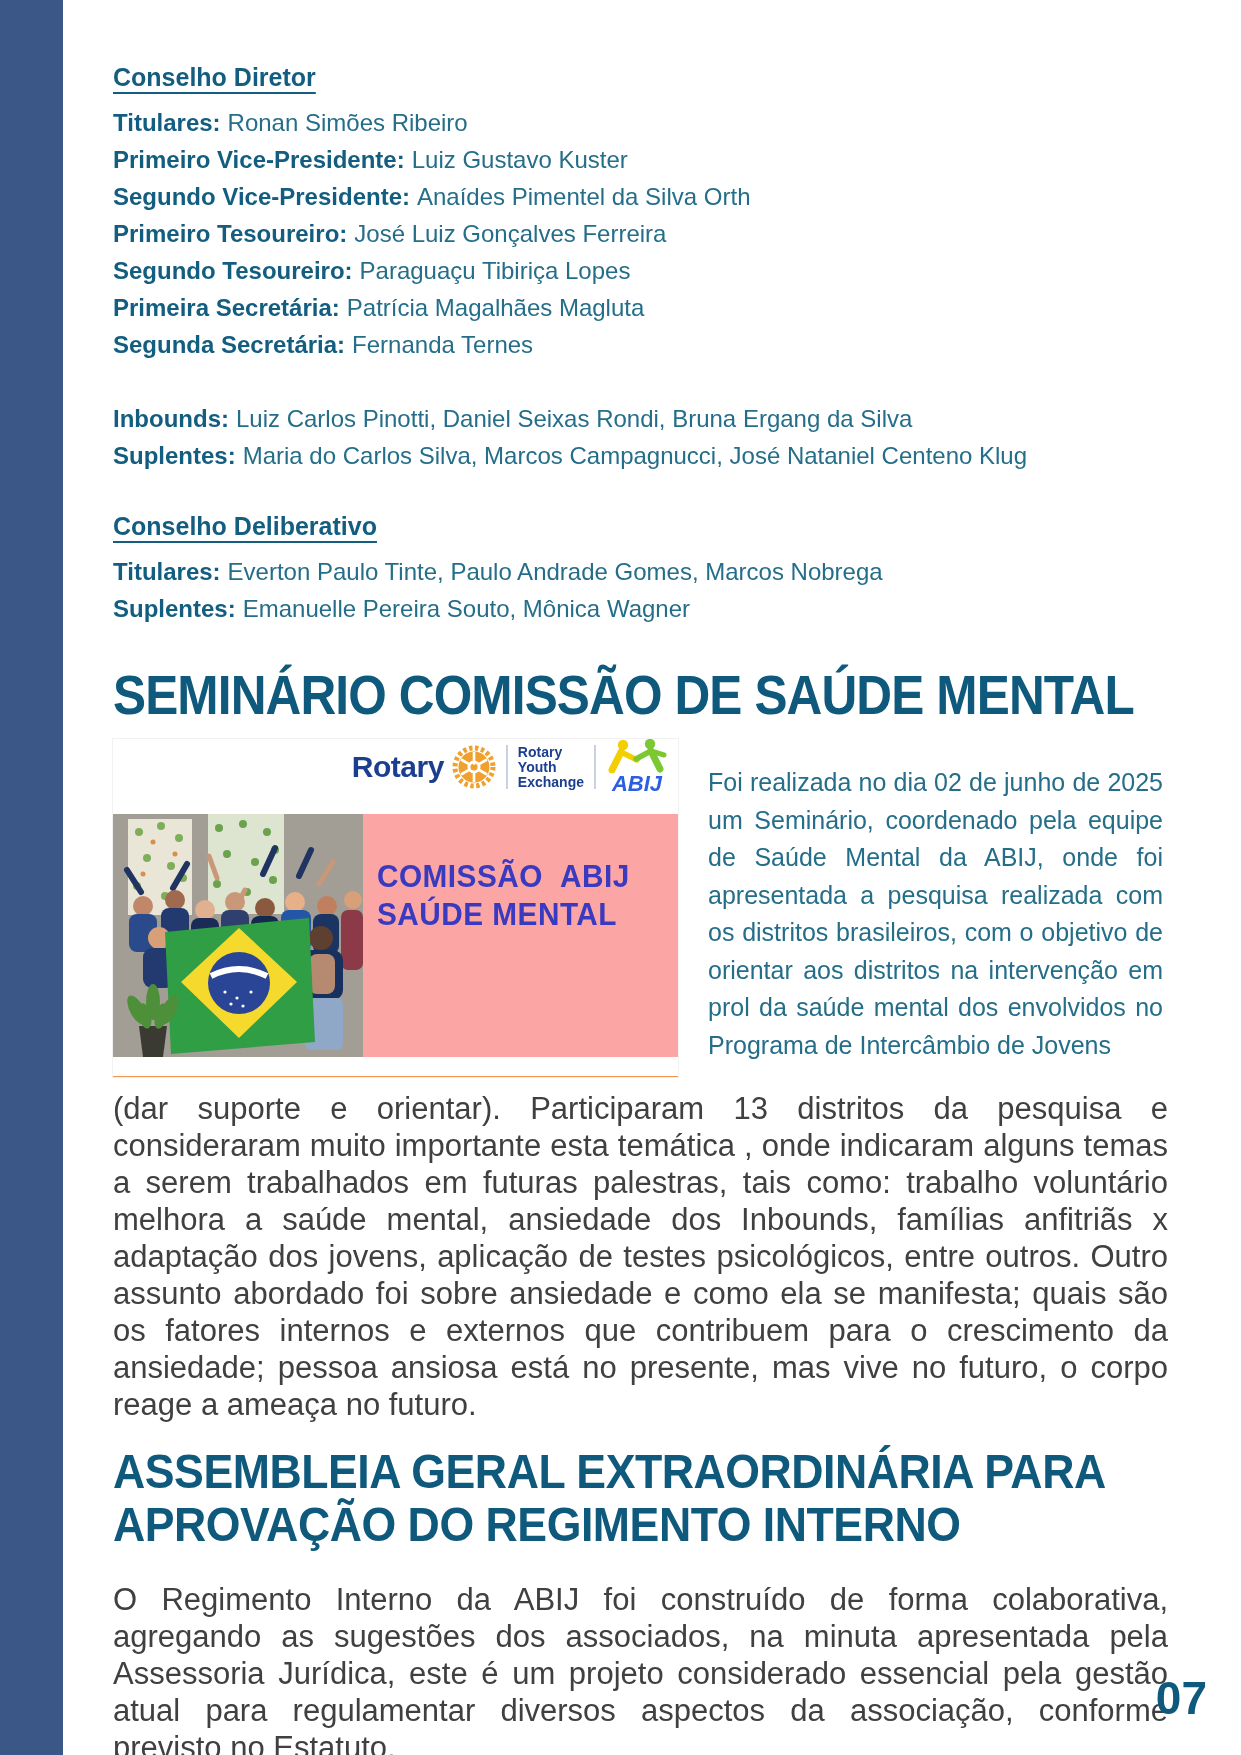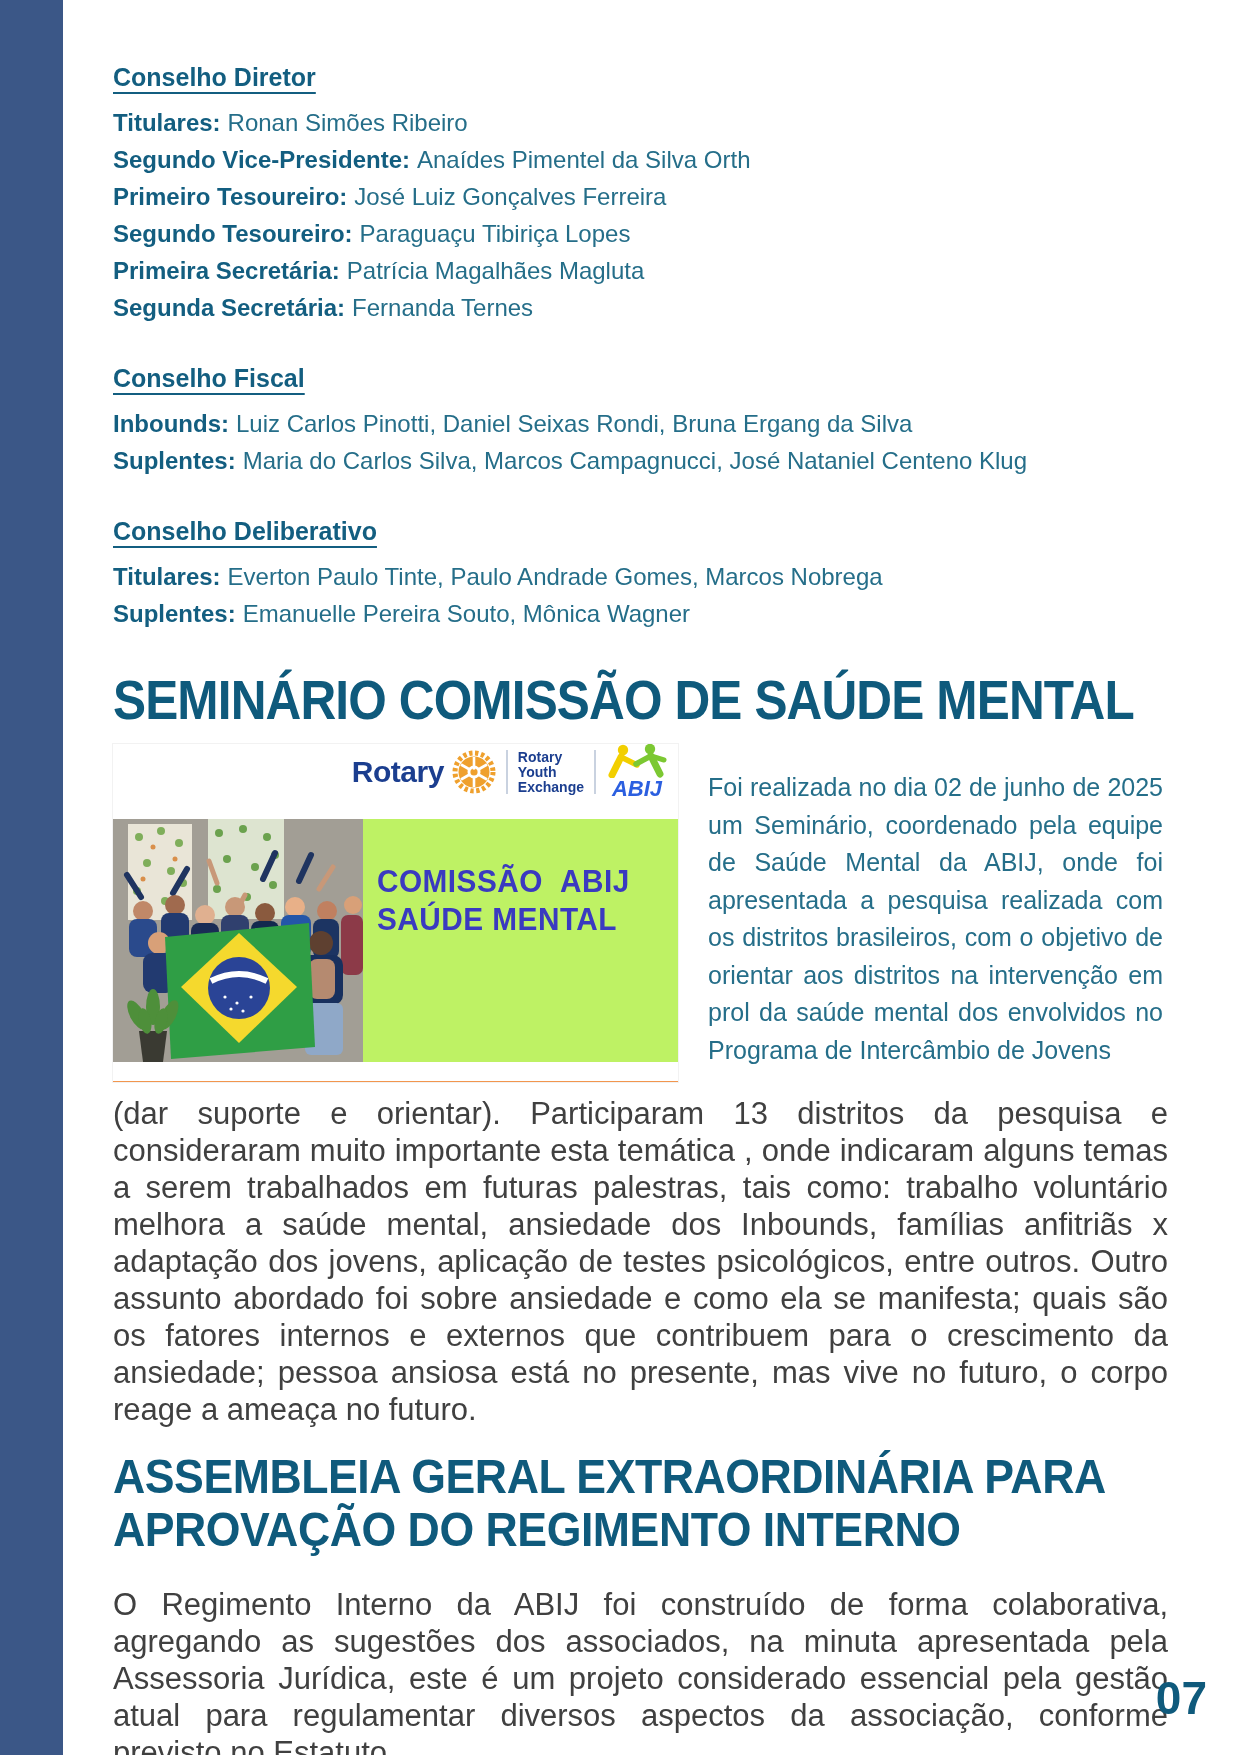--- a/index.html
+++ b/index.html
@@ -62,21 +62,21 @@
   .logo-divider{width:2px;height:44px;background:#c9d2e0;margin:0 10px;}
   .rye-text{
     font-size:14px;line-height:15px;font-weight:bold;color:#1b3e8f;
   }
   .abij-mark{display:flex;flex-direction:column;align-items:center;line-height:0;}
   .abij-label{
     font-size:22px;font-weight:bold;font-style:italic;color:#2b5fe0;line-height:22px;
   }
   .figure-main{display:flex;height:243px;}
   .photo-wrap{width:250px;height:243px;flex-shrink:0;}
-  .caption-area{flex:1;background:#bef264;padding:44px 0 0 14px;}
+  .caption-area{flex:1;background:#fca5a5;padding:44px 0 0 14px;}
   .caption-line{
     font-size:31px;line-height:38px;font-weight:800;color:#3a3ac0;
     letter-spacing:0.5px;white-space:nowrap;
     transform:scaleX(0.96);transform-origin:left top;
   }
   .caption-line.first{word-spacing:10px;}
   .orange-bar{height:35px;background:#f2964e;}
   .seminar-col-text{
     margin-left:30px;width:455px;
     font-size:25px;line-height:37.5px;color:#256e89;
@@ -100,38 +100,40 @@
 <div class="accent-bar"></div>
 
 <div class="page-content">
 
   <section class="council">
     <h3 class="council-title">Conselho Diretor</h3>
     <div class="member-line">
       <span class="lbl">Titulares:</span><span class="val">Ronan Simões Ribeiro</span>
     </div>
     <div class="member-line">
+      <span class="lbl">Primeiro Vice-Presidente:</span><span class="val">Luiz Gustavo Kuster</span>
+    </div>
+    <div class="member-line">
       <span class="lbl">Segundo Vice-Presidente:</span><span class="val">Anaídes Pimentel da Silva Orth</span>
     </div>
     <div class="member-line">
       <span class="lbl">Primeiro Tesoureiro:</span><span class="val">José Luiz Gonçalves Ferreira</span>
     </div>
     <div class="member-line">
       <span class="lbl">Segundo Tesoureiro:</span><span class="val">Paraguaçu Tibiriça Lopes</span>
     </div>
     <div class="member-line">
       <span class="lbl">Primeira Secretária:</span><span class="val">Patrícia Magalhães Magluta</span>
     </div>
     <div class="member-line">
       <span class="lbl">Segunda Secretária:</span><span class="val">Fernanda Ternes</span>
     </div>
   </section>
 
   <section class="council">
-    <h3 class="council-title">Conselho Fiscal</h3>
     <div class="member-line">
       <span class="lbl">Inbounds:</span><span class="val">Luiz Carlos Pinotti, Daniel Seixas Rondi, Bruna Ergang da Silva</span>
     </div>
     <div class="member-line">
       <span class="lbl">Suplentes:</span><span class="val">Maria do Carlos Silva, Marcos Campagnucci, José Nataniel Centeno Klug</span>
     </div>
   </section>
 
   <section class="council">
     <h3 class="council-title">Conselho Deliberativo</h3>

